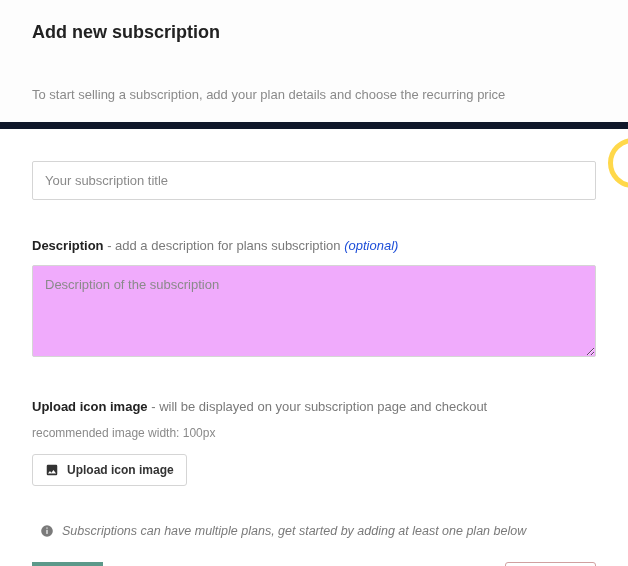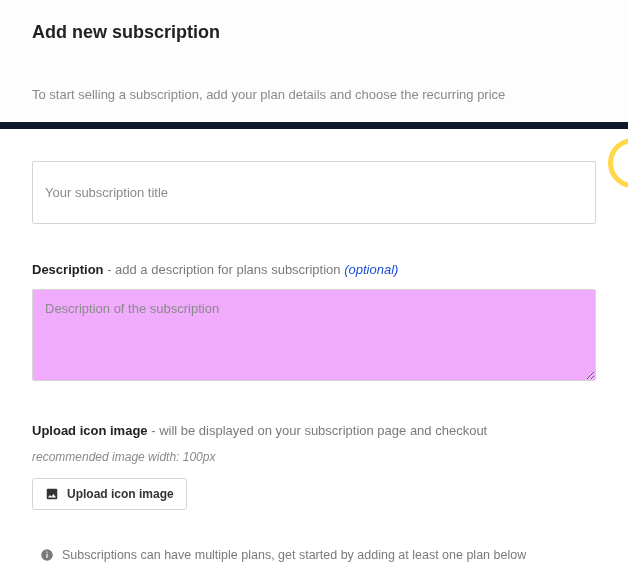--- a/index.html
+++ b/index.html
@@ -37,21 +37,21 @@
     .field-label {
       font-size: 13px;
       margin-bottom: 12px;
       color: #222;
     }
     .field-label .strong { font-weight: 700; }
     .field-label .hint { color: #7a7a7a; font-weight: 400; }
     .field-label .optional { font-style: italic; color: #1d4ed8; }
     .text-input {
       width: 100%;
-      padding: 23px 12px;
+      padding: 11px 12px;
       font-size: 13px;
       border: 1px solid #d5d5d5;
       border-radius: 2px;
       color: #555;
       background: #fff;
     }
     .text-input::placeholder { color: #8a8a8a; }
     .textarea {
       width: 100%;
       height: 92px;
@@ -60,21 +60,20 @@
       border: 1px solid #d5d5d5;
       border-radius: 2px;
       color: #555;
       background: #f0abfc;
       resize: both;
       font-family: inherit;
     }
     .textarea::placeholder { color: #8a8a8a; }
     .recommended {
       font-size: 12px;
-      font-style: italic;
       color: #8a8a8a;
       margin-top: 10px;
       margin-bottom: 14px;
     }
     .upload-btn {
       display: inline-flex;
       align-items: center;
       gap: 8px;
       padding: 8px 12px;
       font-size: 12px;
@@ -88,20 +87,21 @@
     .upload-btn svg { width: 14px; height: 14px; }
     .info-row {
       display: flex;
       align-items: center;
       gap: 8px;
       padding: 20px 40px 24px 40px;
     }
     .info-row svg { width: 14px; height: 14px; flex-shrink: 0; }
     .info-text {
       font-size: 12.5px;
+      font-style: italic;
       color: #7a7a7a;
     }
     .plan-bar {
       padding: 0 32px;
       display: flex;
       align-items: flex-start;
       justify-content: space-between;
     }
     .plan-tab {
       background: #5c998a;

